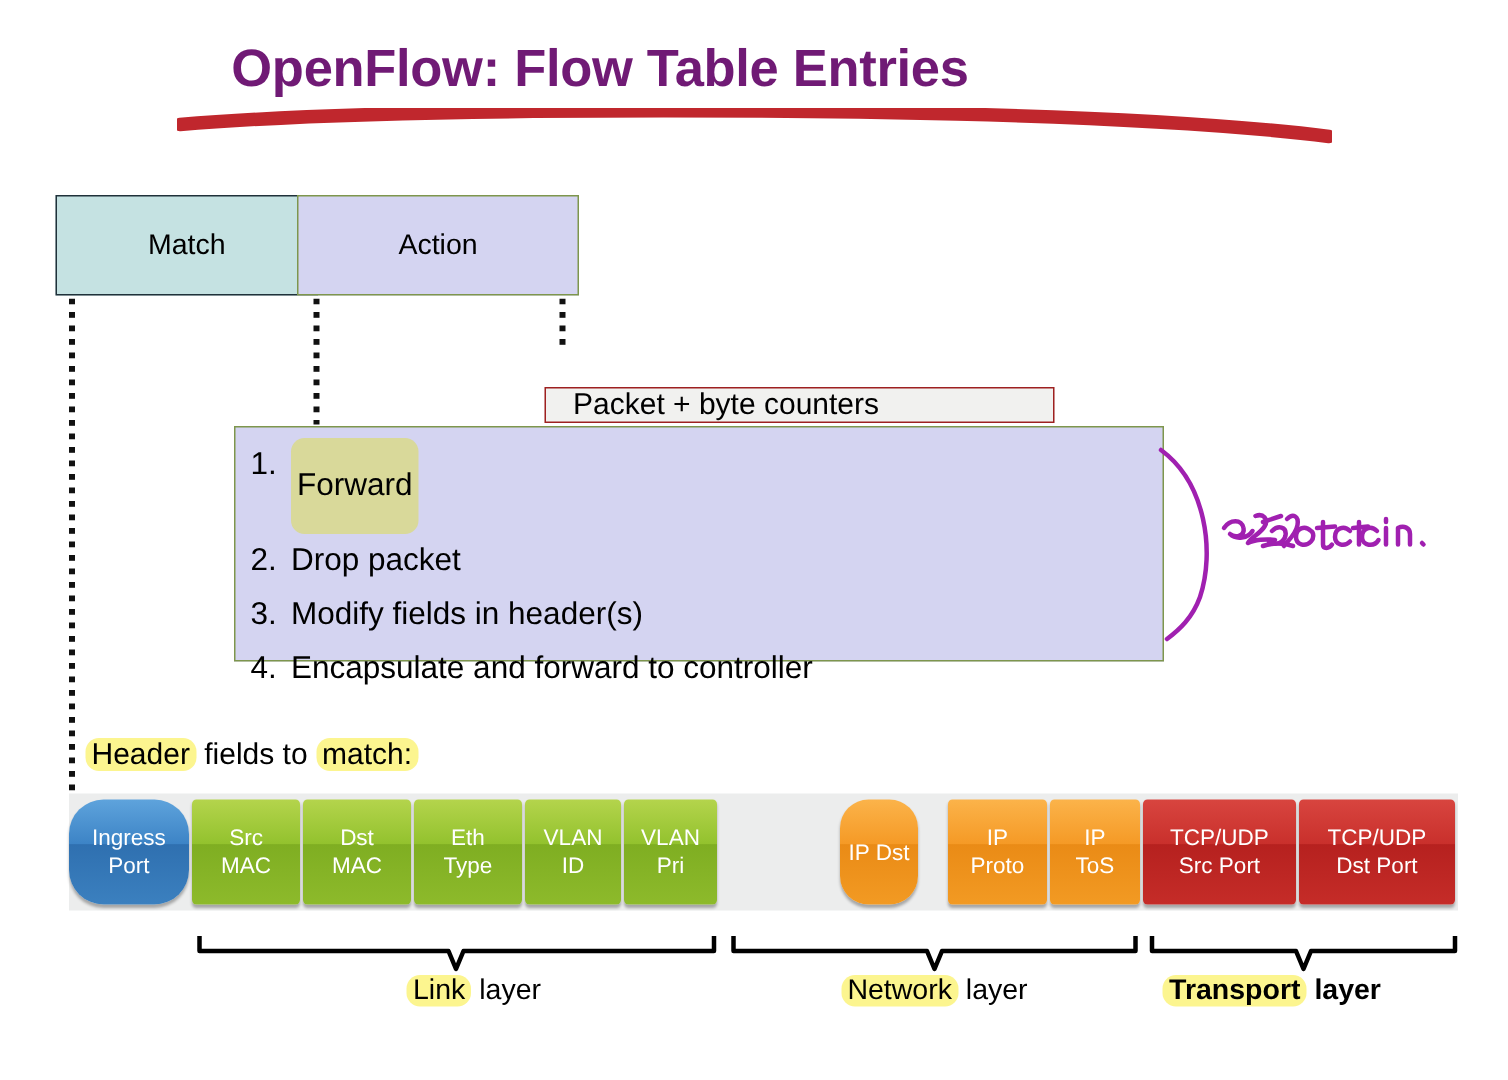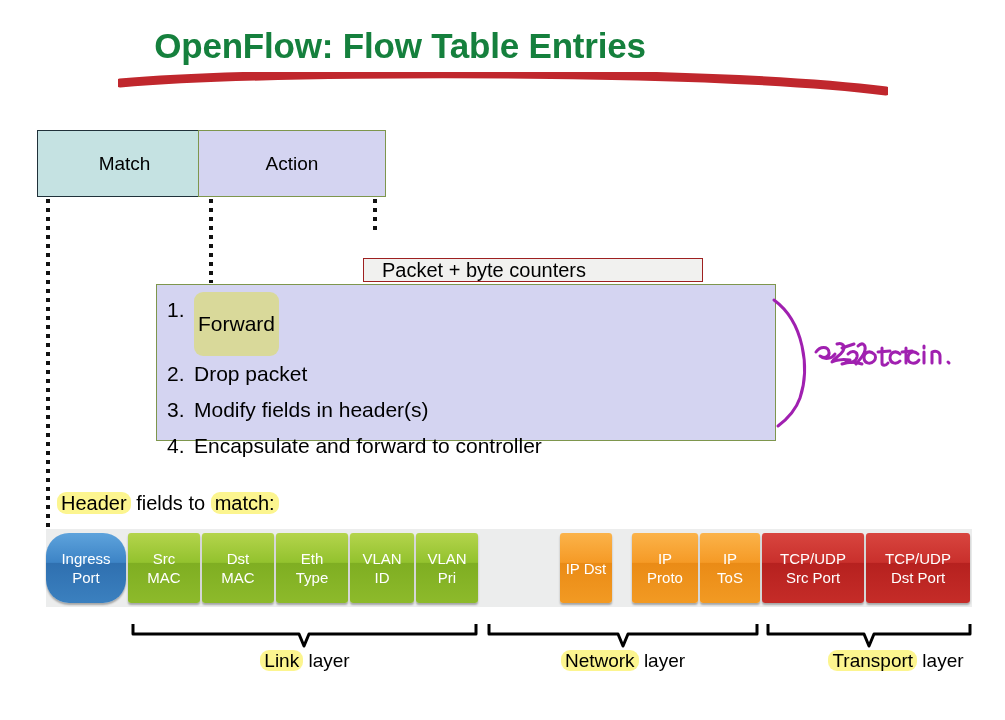--- a/index.html
+++ b/index.html
@@ -21,21 +21,21 @@
 
   
   #title {
     position: absolute;
     left: 0; top: 26px;
     width: 800px;
     text-align: center;
     font-size: 35px;
     font-weight: 600;
     letter-spacing: -0.2px;
-    color: #15803d;
+    color: #701a75;
     white-space: nowrap;
   }
   #title-rule {
     position: absolute;
     left: 118px; top: 72px;
     width: 770px; height: 26px;
   }
 
   
   .topbox {
@@ -244,21 +244,21 @@
     <span>Type</span>
   </div>
   <div class="field f-green" style="left:350px; width:64px;">
     <span>VLAN</span>
     <span>ID</span>
   </div>
   <div class="field f-green" style="left:416px; width:62px;">
     <span>VLAN</span>
     <span>Pri</span>
   </div>
-  <div class="field f-orange" style="left:560px; width:52px;">
+  <div class="field f-orange" style="left:560px; width:52px;border-radius:19px;">
     <span>IP Dst</span>
   </div>
   <div class="field f-orange" style="left:632px; width:66px;">
     <span>IP</span>
     <span>Proto</span>
   </div>
   <div class="field f-orange" style="left:700px; width:60px;">
     <span>IP</span>
     <span>ToS</span>
   </div>
@@ -274,23 +274,23 @@
   <svg class="brace" style="left:131px; top:620px; width:347px; height:28px;" viewBox="0 0 347 28" preserveAspectRatio="none">
     <path d="M2,4 L2,14 L168,14 L173,26 L178,14 L345,14 L345,4" stroke="#000" stroke-width="3" fill="none" stroke-linejoin="round"></path>
   </svg>
   <svg class="brace" style="left:487px; top:620px; width:272px; height:28px;" viewBox="0 0 272 28" preserveAspectRatio="none">
     <path d="M2,4 L2,14 L131,14 L136,26 L141,14 L270,14 L270,4" stroke="#000" stroke-width="3" fill="none" stroke-linejoin="round"></path>
   </svg>
   <svg class="brace" style="left:766px; top:620px; width:206px; height:28px;" viewBox="0 0 206 28" preserveAspectRatio="none">
     <path d="M2,4 L2,14 L98,14 L103,26 L108,14 L204,14 L204,4" stroke="#000" stroke-width="3" fill="none" stroke-linejoin="round"></path>
   </svg>
 
-  <div class="layer-label" style="left:205px; top:650px; width:200px;">
+  <div class="layer-label" style="left:216px; top:650px; width:200px;">
     <span class="hl-yellow">Link</span><span> layer</span>
   </div>
   <div class="layer-label" style="left:523px; top:650px; width:200px;">
     <span class="hl-yellow">Network</span><span> layer</span>
   </div>
-  <div class="layer-label" style="left:796px; top:650px; width:200px;">
+  <div class="layer-label" style="left:748px; top:650px; width:200px;font-weight:bold;">
     <span class="hl-yellow">Transport</span><span> layer</span>
   </div>
 
 </div>
 
 </body></html>

